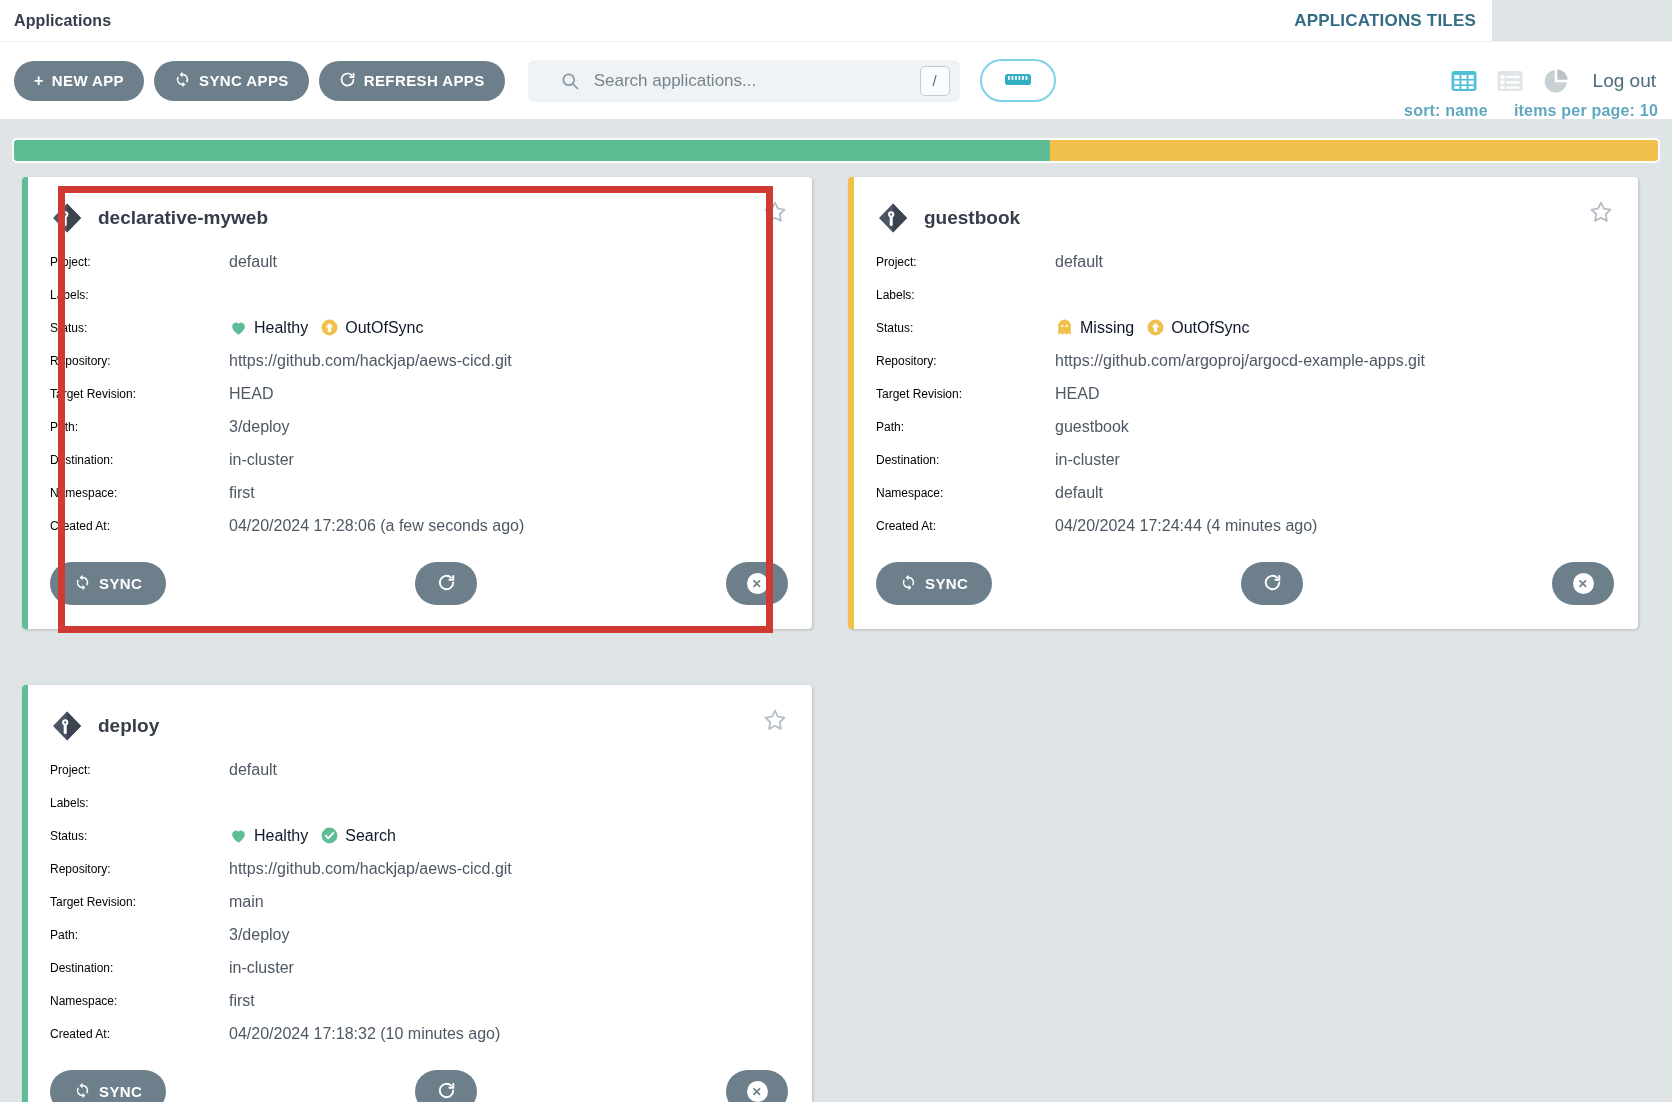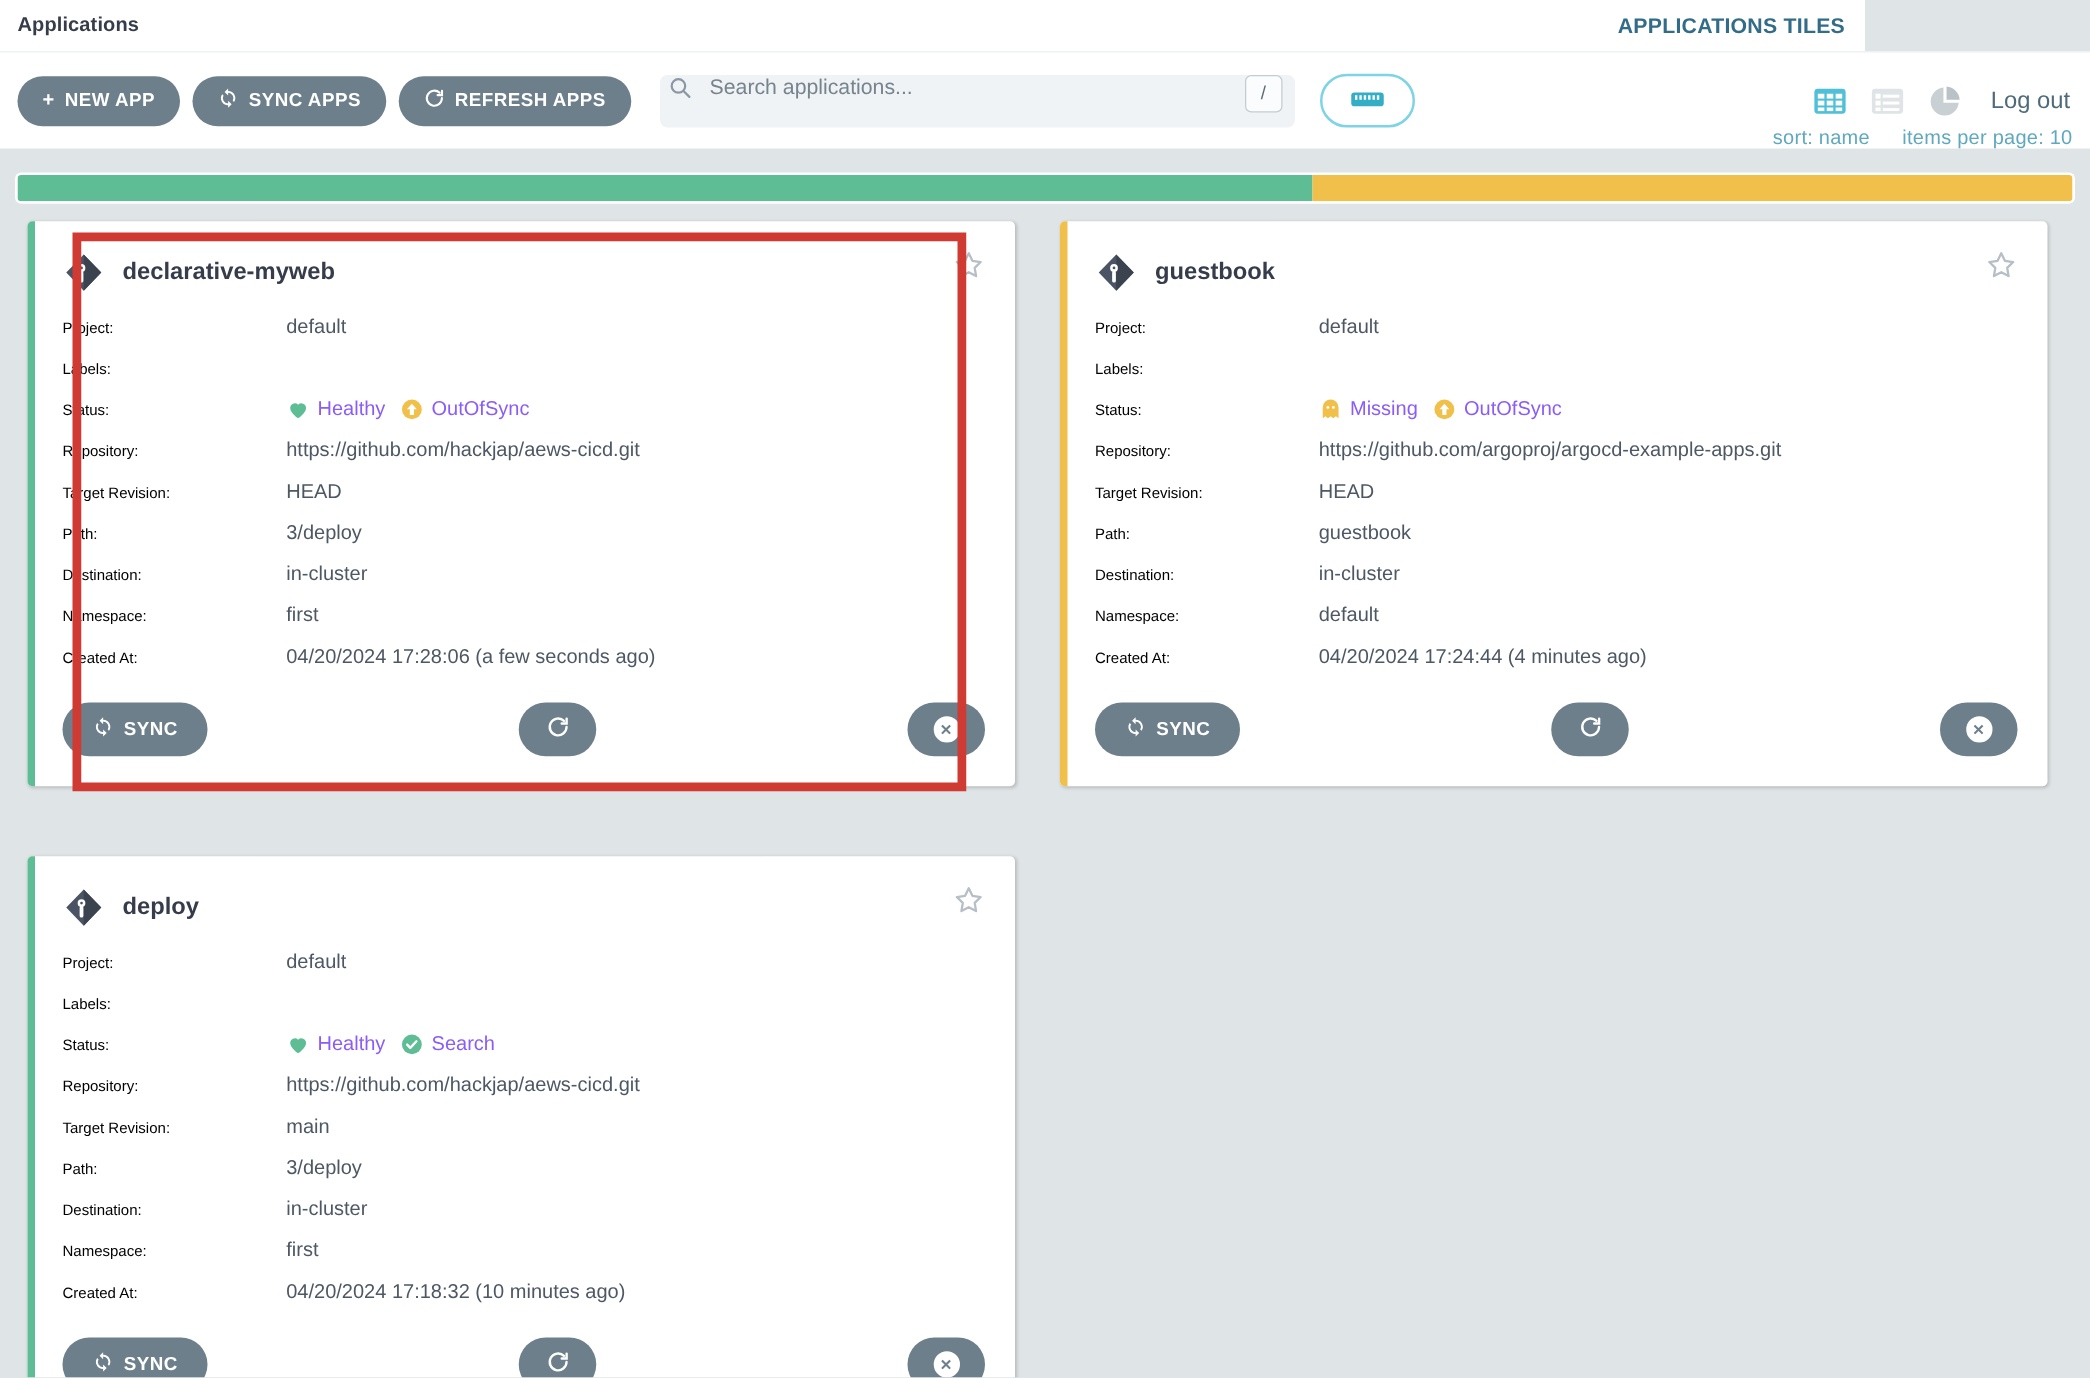--- a/index.html
+++ b/index.html
@@ -42,23 +42,23 @@
     font-family: "Liberation Sans", sans-serif;
     font-size: 15px; font-weight: bold; letter-spacing: .4px;
     cursor: pointer; white-space: nowrap;
   }
   .btn-pill + .btn-pill { margin-left: 10px; }
   .btn-icn { font-size: 16px; line-height: 1; display: inline-block; }
 
   .search-wrap {
     margin-left: 23px;
     position: relative;
-    width: 508px; height: 42px;
+    width: 432px; height: 42px;
     background: #f0f3f5; border-radius: 6px;
-    display: flex; align-items: flex-start; padding: 0 10px 0 6px;
+    display: flex; align-items: center; padding: 0 10px 0 32px;
   }
   .search-icon { width: 20px; height: 20px; flex: 0 0 20px; color: #8a98a3; }
   .search-input {
     flex: 1 1 auto; border: none; outline: none; background: transparent;
     font-family: "Liberation Sans", sans-serif;
     font-size: 17px; color: #58646e; padding-left: 14px;
   }
   .search-input::placeholder { color: #76848e; }
   .slash-key {
     flex: 0 0 auto; width: 30px; height: 30px;
@@ -80,21 +80,21 @@
   .view-icon { width: 30px; height: 30px; cursor: pointer; display: block; }
   .logout-link {
     font-size: 19px; color: #4e6b7c; cursor: pointer; white-space: nowrap;
     padding-right: 2px;
   }
 
   
   .sortrow {
     position: absolute; top: 102px; right: 14px;
     display: flex; gap: 26px; align-items: flex-start;
-    font-size: 16px; color: #5fa8bf; font-weight: normal;
+    font-size: 16px; color: #5fa8bf; font-weight: bold;
     letter-spacing: .2px; z-index: 1;
   }
 
   
   .content {
     position: absolute; top: 119px; left: 0; width: 1672px; height: 983px;
     background: #dfe4e6; overflow: hidden;
   }
 
   .statusbar-wrap { padding: 21px 14px 0 14px; }
@@ -133,21 +133,21 @@
     position: absolute; top: 22px; right: 24px;
     width: 26px; height: 26px; cursor: pointer;
   }
 
   .row { display: flex; align-items: center; min-height: 33px; }
   .row-label { width: 179px; flex: 0 0 179px; font-size: 12px; color: #000000; }
   .row-value { font-size: 16px; color: #4d5864; display: flex; align-items: center; gap: 0; }
 
   .status-chip { display: inline-flex; align-items: center; gap: 6px; margin-right: 12px; }
   .status-chip svg { width: 19px; height: 19px; display: block; }
-  .status-chip span { font-size: 16px; color: #8b5cf6; }
+  .status-chip span { font-size: 16px; color: #0f172a; }
 
   .card-actions { display: flex; gap: 14px; margin-top: 20px; justify-content: space-between; }
   .act-btn {
     background: #6d7f8b; border: none; color: #fff; cursor: pointer;
     height: 43px; border-radius: 22px;
     display: inline-flex; align-items: center; justify-content: center; gap: 8px;
     font-family: "Liberation Sans", sans-serif;
     font-size: 15px; font-weight: bold; letter-spacing: .4px;
   }
   .act-sync { padding: 0 24px; }

